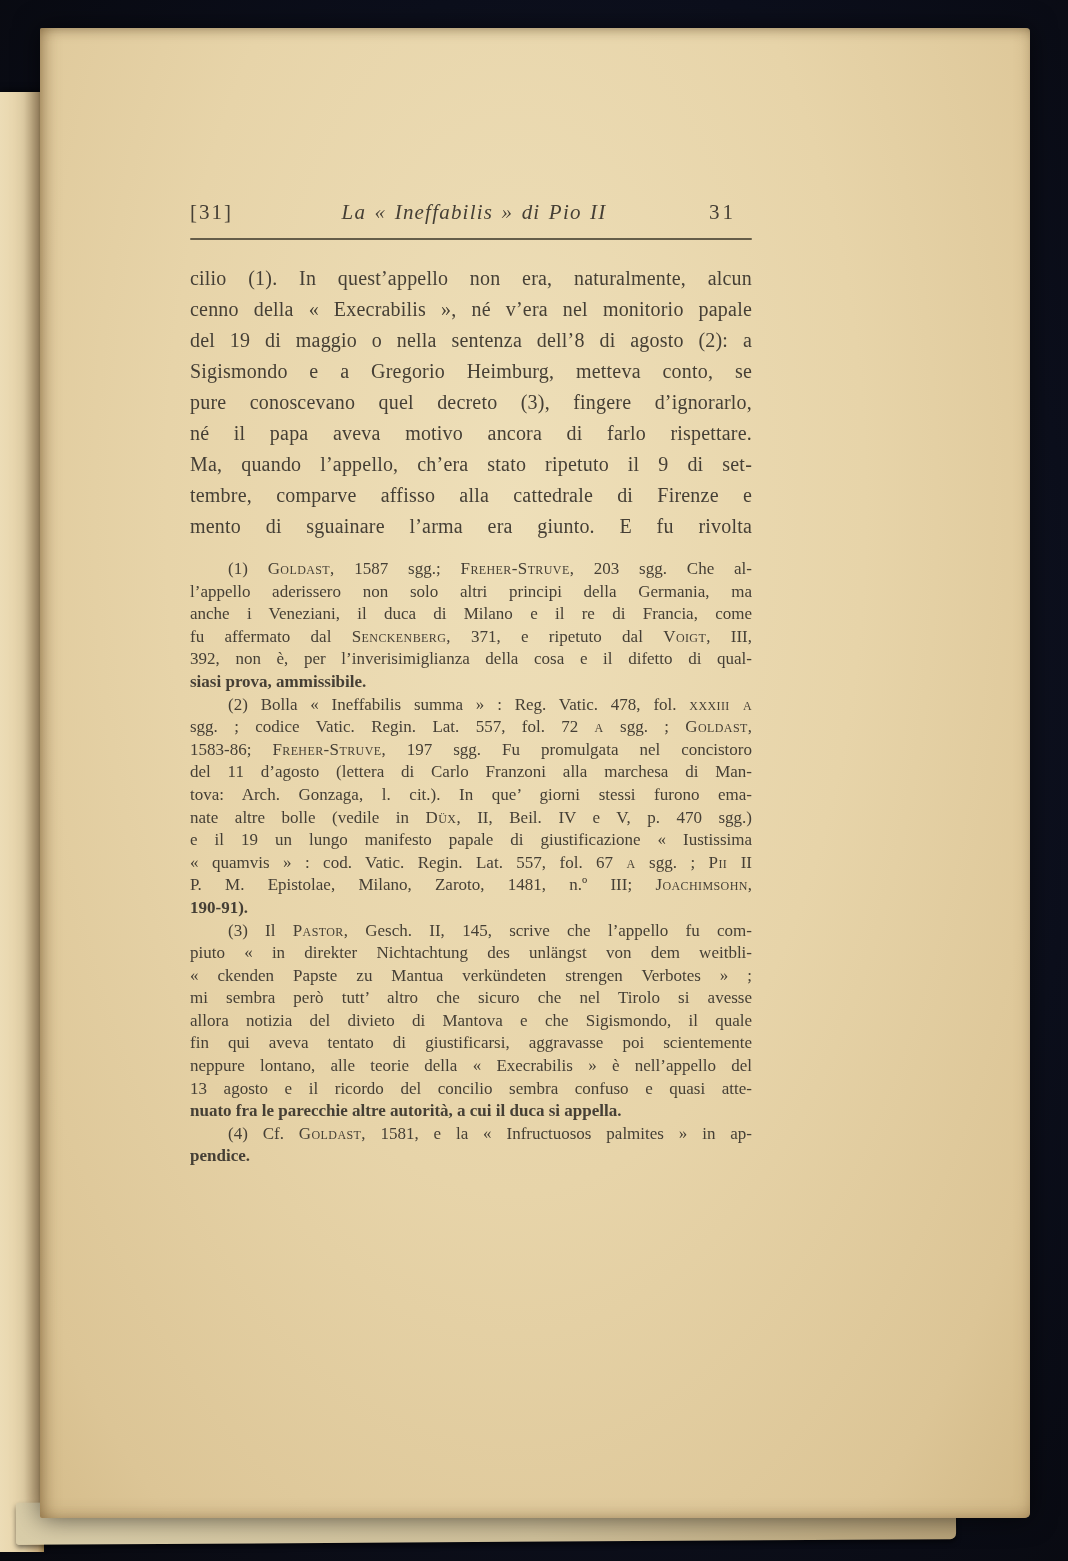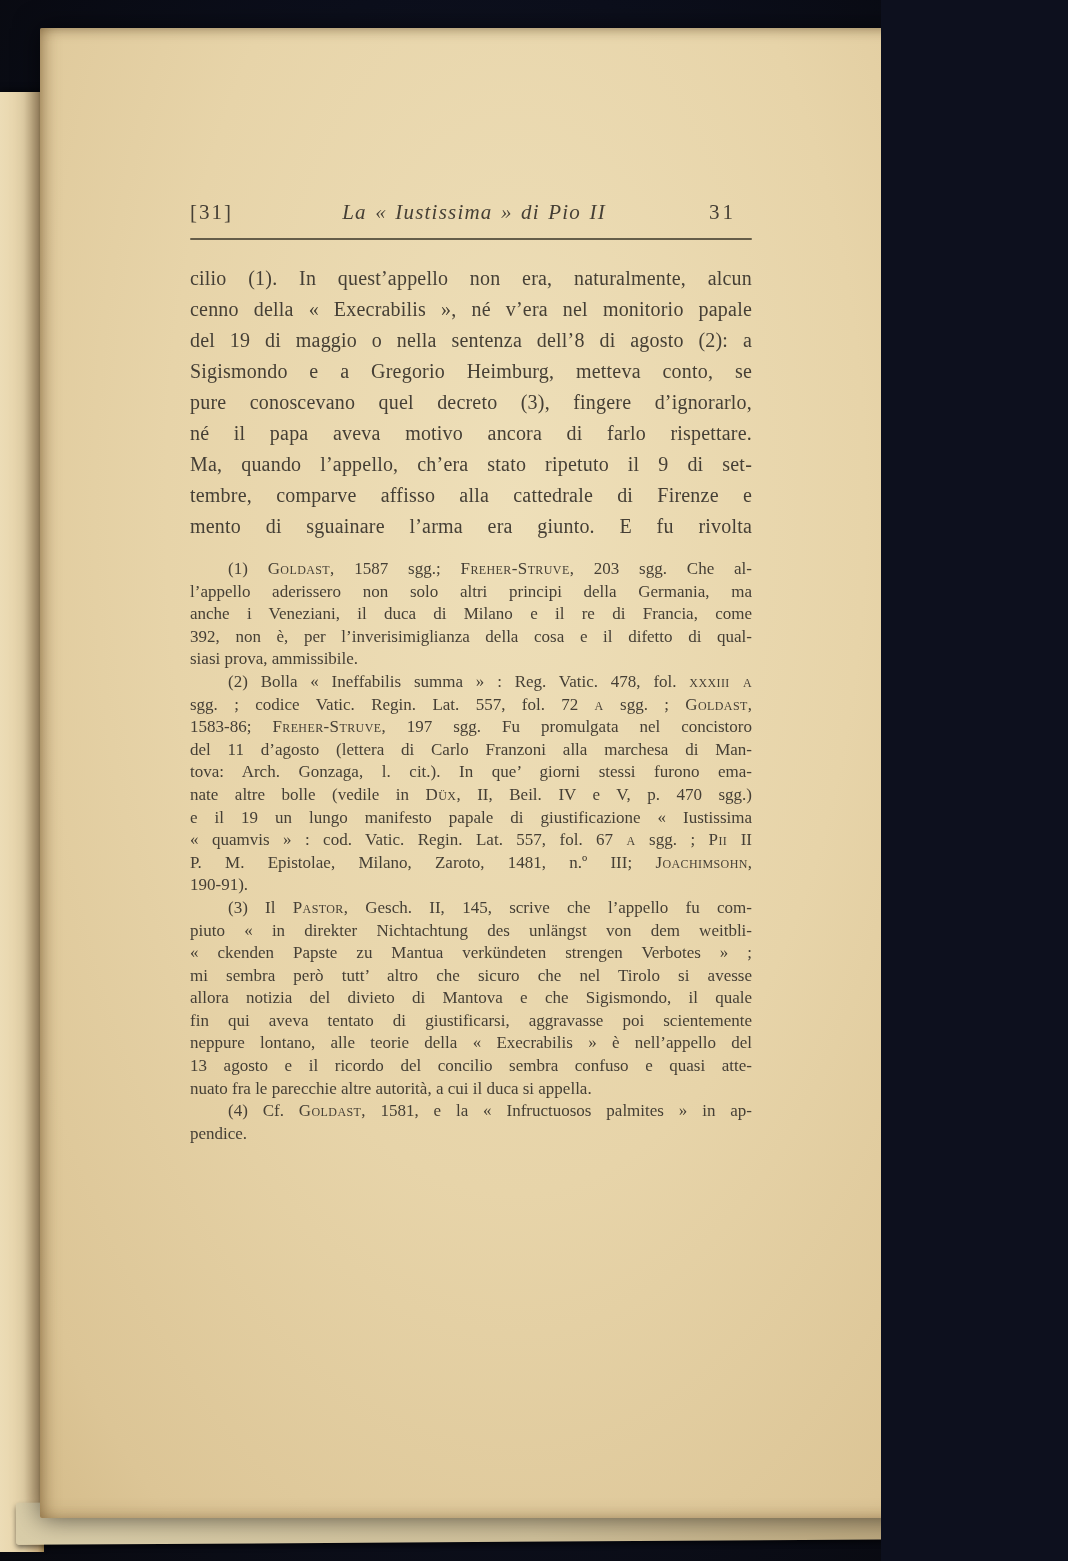--- a/index.html
+++ b/index.html
@@ -3,21 +3,21 @@
 <meta charset="utf-8">
 <style>
   html,body { margin:0; padding:0; }
   body {
     width:1068px; height:1561px;
     background:#0d101e;
     font-family:"Liberation Serif","DejaVu Serif",serif;
     overflow:hidden;
   }
   .scan {
-    position:relative; width:881px; height:1561px;
+    position:relative; width:1068px; height:1561px;
     background:
       radial-gradient(ellipse at 55% 45%, #161a2c 0%, #0c0f1c 60%, #08090f 100%);
     overflow:hidden;
   }
   
   .left-strip {
     position:absolute; left:0; top:92px; width:44px; height:1460px;
     background:linear-gradient(90deg,#ecdcb6 0%, #e6d3a9 55%, #cdb183 86%, #a2854f 100%);
     box-shadow:0 -3px 6px rgba(0,0,0,.4);
   }
@@ -57,55 +57,56 @@
   }
   .para {
     margin-top:23px;
     font-size:20px; line-height:31px; letter-spacing:.2px;
   }
   .fnotes {
     margin-top:16px;
     font-size:17px; line-height:22.6px;
   }
   .tline { text-align:justify; text-align-last:justify; }
-  .tline.last { text-align-last:left; }
+  .tline.last { text-align-last:left;font-weight:bold; }
   .tline.ind { text-indent:38px; }
   .sc { font-variant:small-caps; letter-spacing:.4px; }
   .it { }
 </style>
 </head>
 <body>
 
 <div class="scan">
   <div class="left-strip"></div>
   <div class="under-edge"></div>
   <div class="page">
     <div class="content" style="color: rgb(69, 63, 53);">
       <div class="pheader">
         <span class="bracket">[31]</span>
-        <span class="rtitle">La « Iustissima » di Pio II</span>
+        <span class="rtitle">La « Ineffabilis » di Pio II</span>
         <span class="pnum">31</span>
       </div>
       <div class="rule" style="background: rgb(87, 80, 62);"></div>
       <div class="para">
           <div class="tline"><span>cilio (1). In quest’appello non era, naturalmente, alcun</span></div>
           <div class="tline"><span>cenno della « Execrabilis », né v’era nel monitorio papale</span></div>
           <div class="tline"><span>del 19 di maggio o nella sentenza dell’8 di agosto (2): a</span></div>
           <div class="tline"><span>Sigismondo e a Gregorio Heimburg, metteva conto, se</span></div>
           <div class="tline"><span>pure conoscevano quel decreto (3), fingere d’ignorarlo,</span></div>
           <div class="tline"><span>né il papa aveva motivo ancora di farlo rispettare.</span></div>
           <div class="tline"><span>Ma, quando l’appello, ch’era stato ripetuto il 9 di set-</span></div>
           <div class="tline"><span>tembre, comparve affisso alla cattedrale di Firenze e</span></div>
           <div class="tline"><span>mento di sguainare l’arma era giunto. E fu rivolta</span></div>
         </div>
       <div class="fnotes">
         <div class="fn">
             <div class="tline ind"><span>(1) </span><span class="sc">Goldast</span><span>, 1587 sgg.; </span><span class="sc">Freher-Struve</span><span>, 203 sgg. Che al-</span></div>
             <div class="tline"><span>l’appello aderissero non solo altri principi della Germania, ma</span></div>
             <div class="tline"><span>anche i Veneziani, il duca di Milano e il re di Francia, come</span></div>
+            <div class="tline"><span>fu affermato dal </span><span class="sc">Senckenberg</span><span>, 371, e ripetuto dal </span><span class="sc">Voigt</span><span>, III,</span></div>
             <div class="tline"><span>392, non è, per l’inverisimiglianza della cosa e il difetto di qual-</span></div>
             <div class="tline last"><span>siasi prova, ammissibile.</span></div>
           </div>
         <div class="fn">
             <div class="tline ind"><span>(2) Bolla « Ineffabilis summa » : Reg. Vatic. 478, fol. </span><span class="sc">xxxiii a</span></div>
             <div class="tline"><span>sgg. ; codice Vatic. Regin. Lat. 557, fol. 72 </span><span class="sc">a</span><span> sgg. ; </span><span class="sc">Goldast</span><span>,</span></div>
             <div class="tline"><span>1583-86; </span><span class="sc">Freher-Struve</span><span>, 197 sgg. Fu promulgata nel concistoro</span></div>
             <div class="tline"><span>del 11 d’agosto (lettera di Carlo Franzoni alla marchesa di Man-</span></div>
             <div class="tline"><span>tova: Arch. Gonzaga, l. cit.). In que’ giorni stessi furono ema-</span></div>
             <div class="tline"><span>nate altre bolle (vedile in </span><span class="sc">Düx</span><span>, II, </span><span class="it">Beil</span><span>. IV e V, p. 470 sgg.)</span></div>

